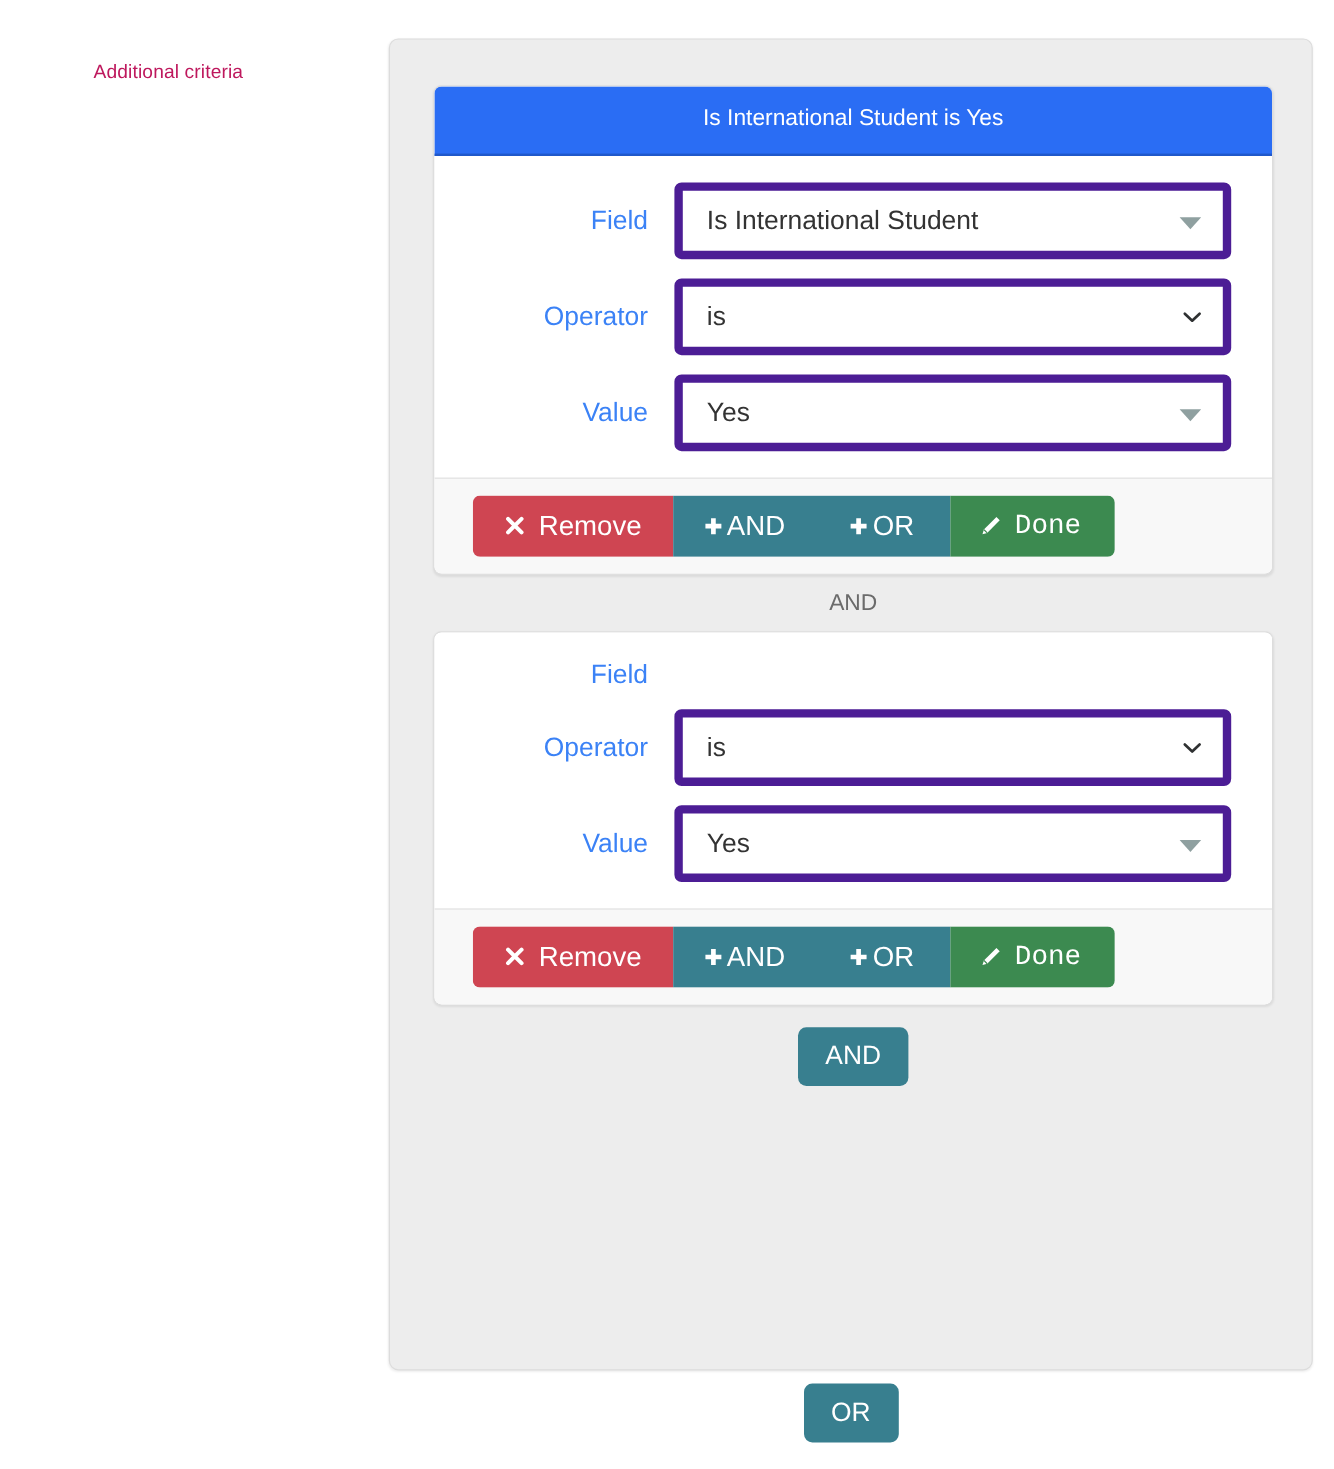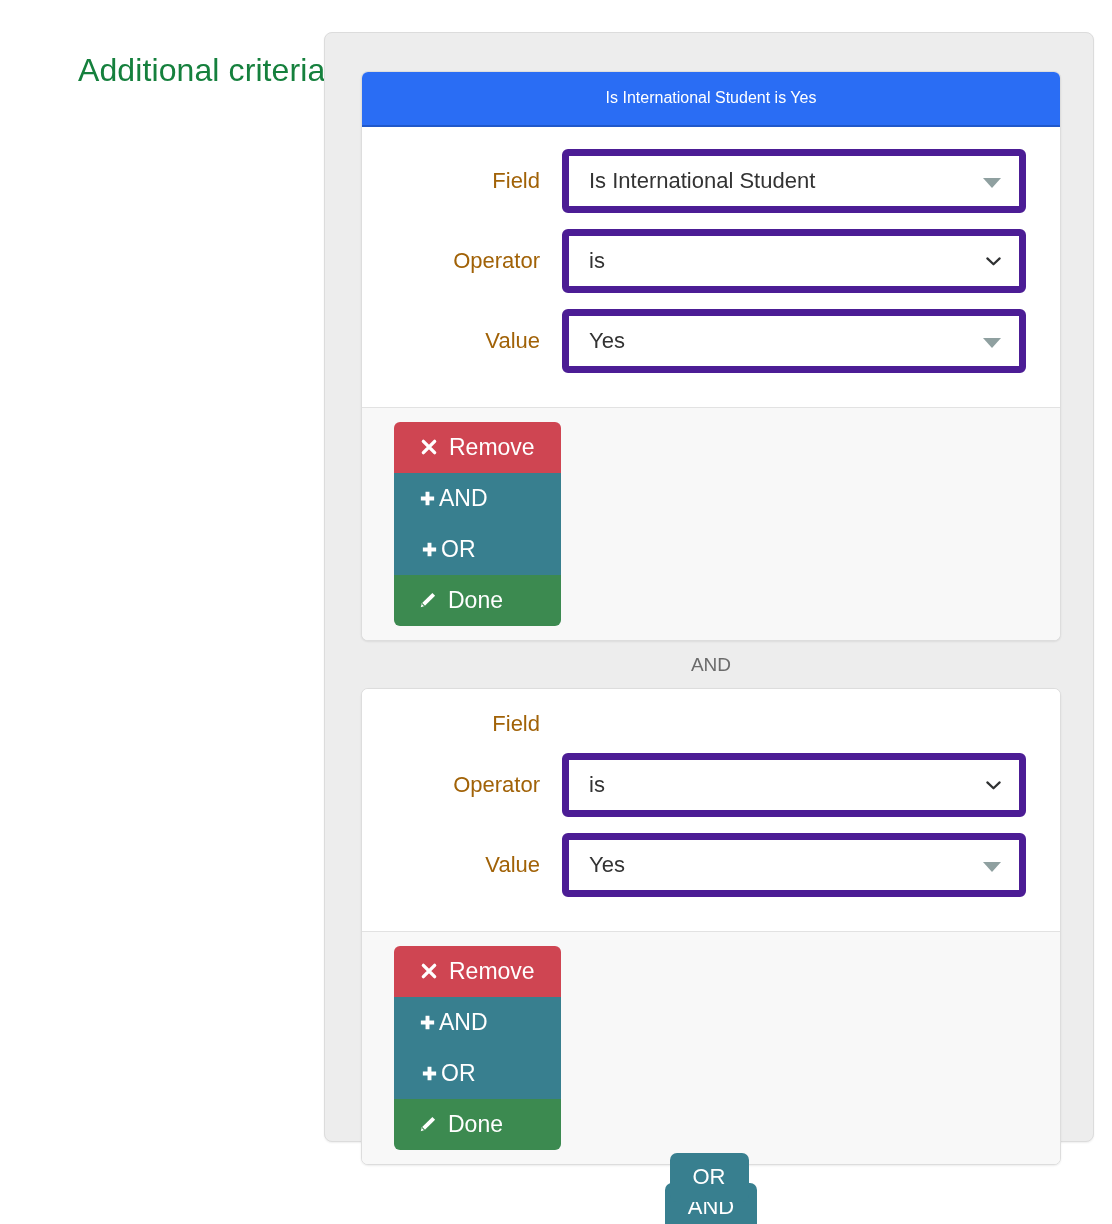--- a/index.html
+++ b/index.html
@@ -19,22 +19,22 @@
     position: relative;
     width: 1112px;
     height: 1224px;
   }
 
   
   .side-label {
     position: absolute;
     left: 78px;
     top: 52px;
-    font-size: 32px;
-    color: #15803d;
+    font-size: 16px;
+    color: #be185d;
     letter-spacing: .1px;
     white-space: nowrap;
   }
 
   
   .criteria-panel {
     position: absolute;
     left: 324px;
     top: 32px;
     width: 770px;
@@ -58,47 +58,47 @@
     background: #ffffff;
     border: 1px solid #dddddd;
     border-radius: 7px;
     box-shadow: 0 1px 2px rgba(0,0,0,.08);
     overflow: hidden;
   }
 
   .cond-header {
     background: #2a6df4;
     color: #ffffff;
-    font-size: 16px;
+    font-size: 19px;
     text-align: center;
     padding: 17px 10px 18px;
     line-height: 1.1;
     border-bottom: 2px solid #2058ca;
     user-select: none;
   }
 
   .cond-body {
     padding: 22px 34px 22px 0;
     background: #ffffff;
   }
 
   .form-row {
     display: flex;
     align-items: center;
     margin-bottom: 16px;
   }
-  .form-row:last-child { margin-bottom: 12px; }
+  .form-row:last-child { margin-bottom: 0; }
 
   .form-label {
     width: 200px;
     text-align: right;
     padding-right: 22px;
     box-sizing: border-box;
     font-size: 22px;
-    color: #a16207;
+    color: #3b82f6;
   }
 
   .select-box {
     position: relative;
     flex: 1;
     height: 64px;
     box-sizing: border-box;
     border: 7px solid #4c1d95;
     border-radius: 6px;
     background: #ffffff;
@@ -137,40 +137,39 @@
   .cond-footer {
     background: #f8f8f8;
     border-top: 1px solid #e2e2e2;
     padding: 14px 0 14px 32px;
   }
 
   .btn-group {
     display: inline-flex;
     border-radius: 6px;
     overflow: hidden;
-    flex-direction: column;
   }
 
   .btn {
     border: none;
     font-family: inherit;
     font-size: 23px;
     color: #ffffff;
     padding: 14px 20px;
     display: inline-flex;
     align-items: center;
     gap: 11px;
     cursor: pointer;
     line-height: 1;
     white-space: nowrap;
   }
   .btn-remove { background: #cf4552; padding-left: 26px; padding-right: 26px; }
   .btn-and    { background: #387f8f; gap: 2px; padding-left: 24px; padding-right: 26px; }
   .btn-or     { background: #387f8f; gap: 2px; padding-left: 26px; padding-right: 30px; }
-  .btn-done   { background: #3c8a50; padding-left: 24px; padding-right: 28px; }
+  .btn-done   { background: #3c8a50; padding-left: 24px; padding-right: 28px; font-family: Liberation Mono, monospace; }
 
   .ico { display: inline-flex; align-items: center; justify-content: center; }
   .ico svg { display: block; }
 
   
   .connector-text {
     text-align: center;
     font-size: 19px;
     color: #6b6b6b;
     padding: 13px 0 12px;

